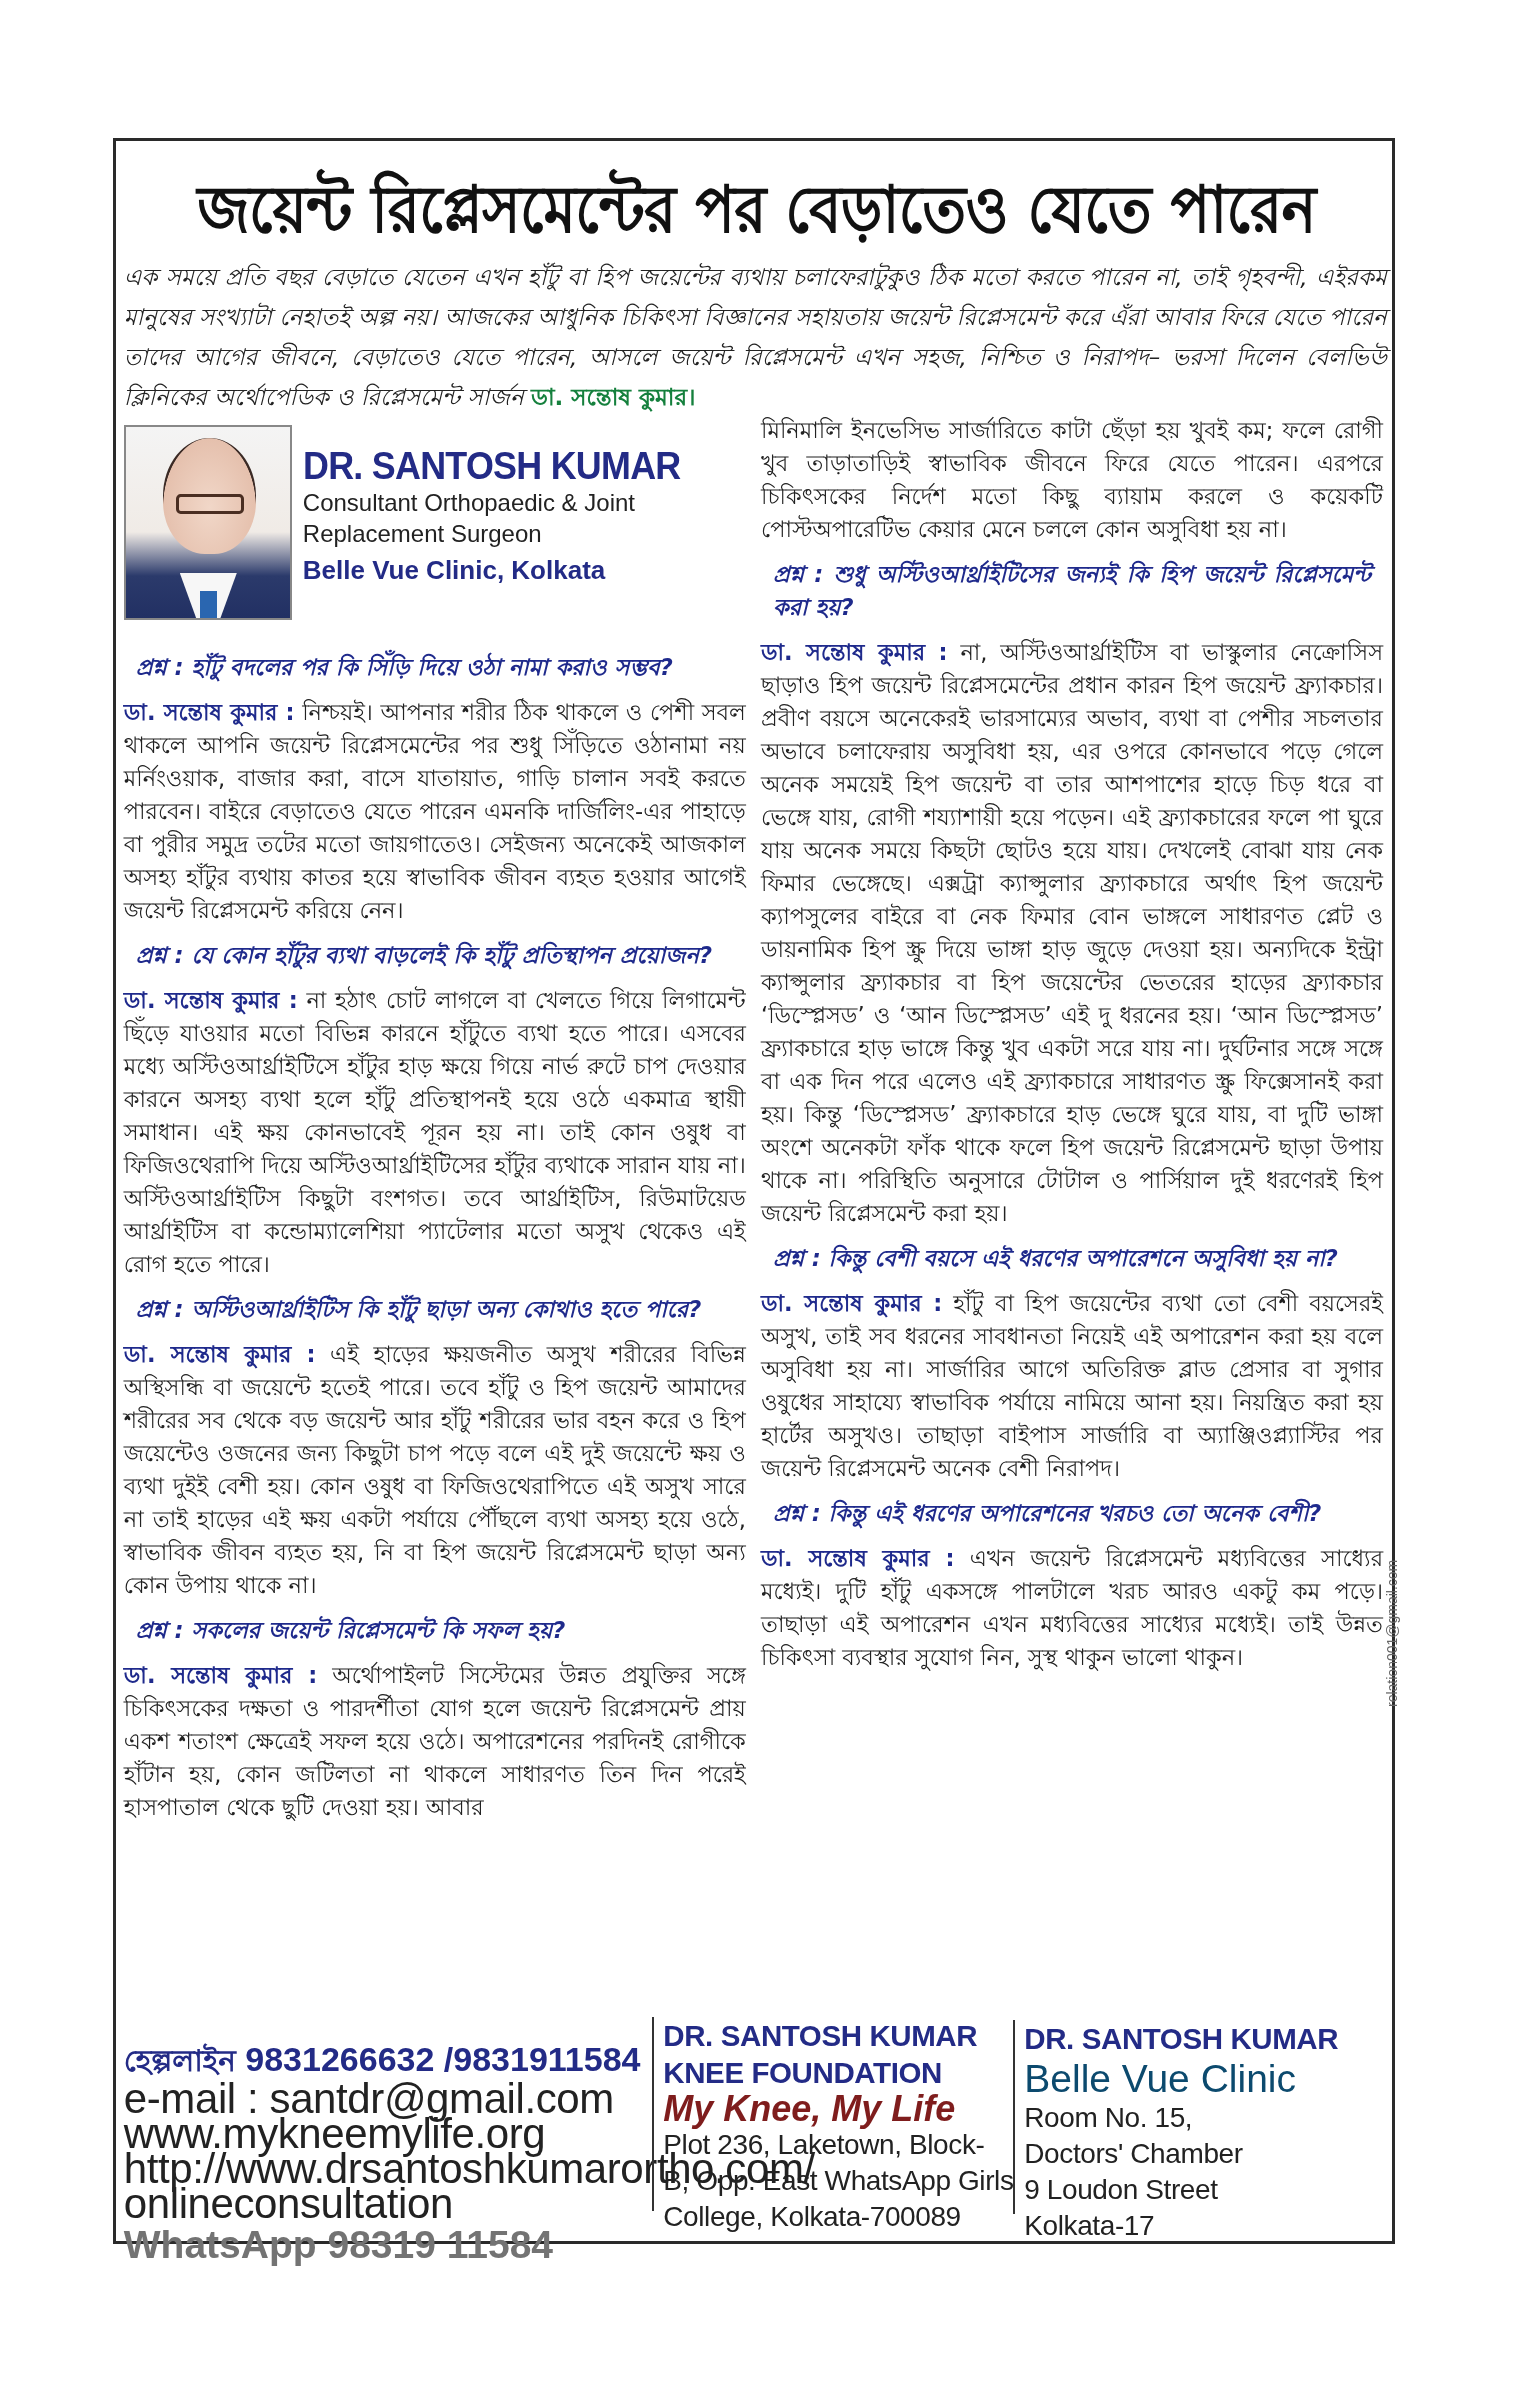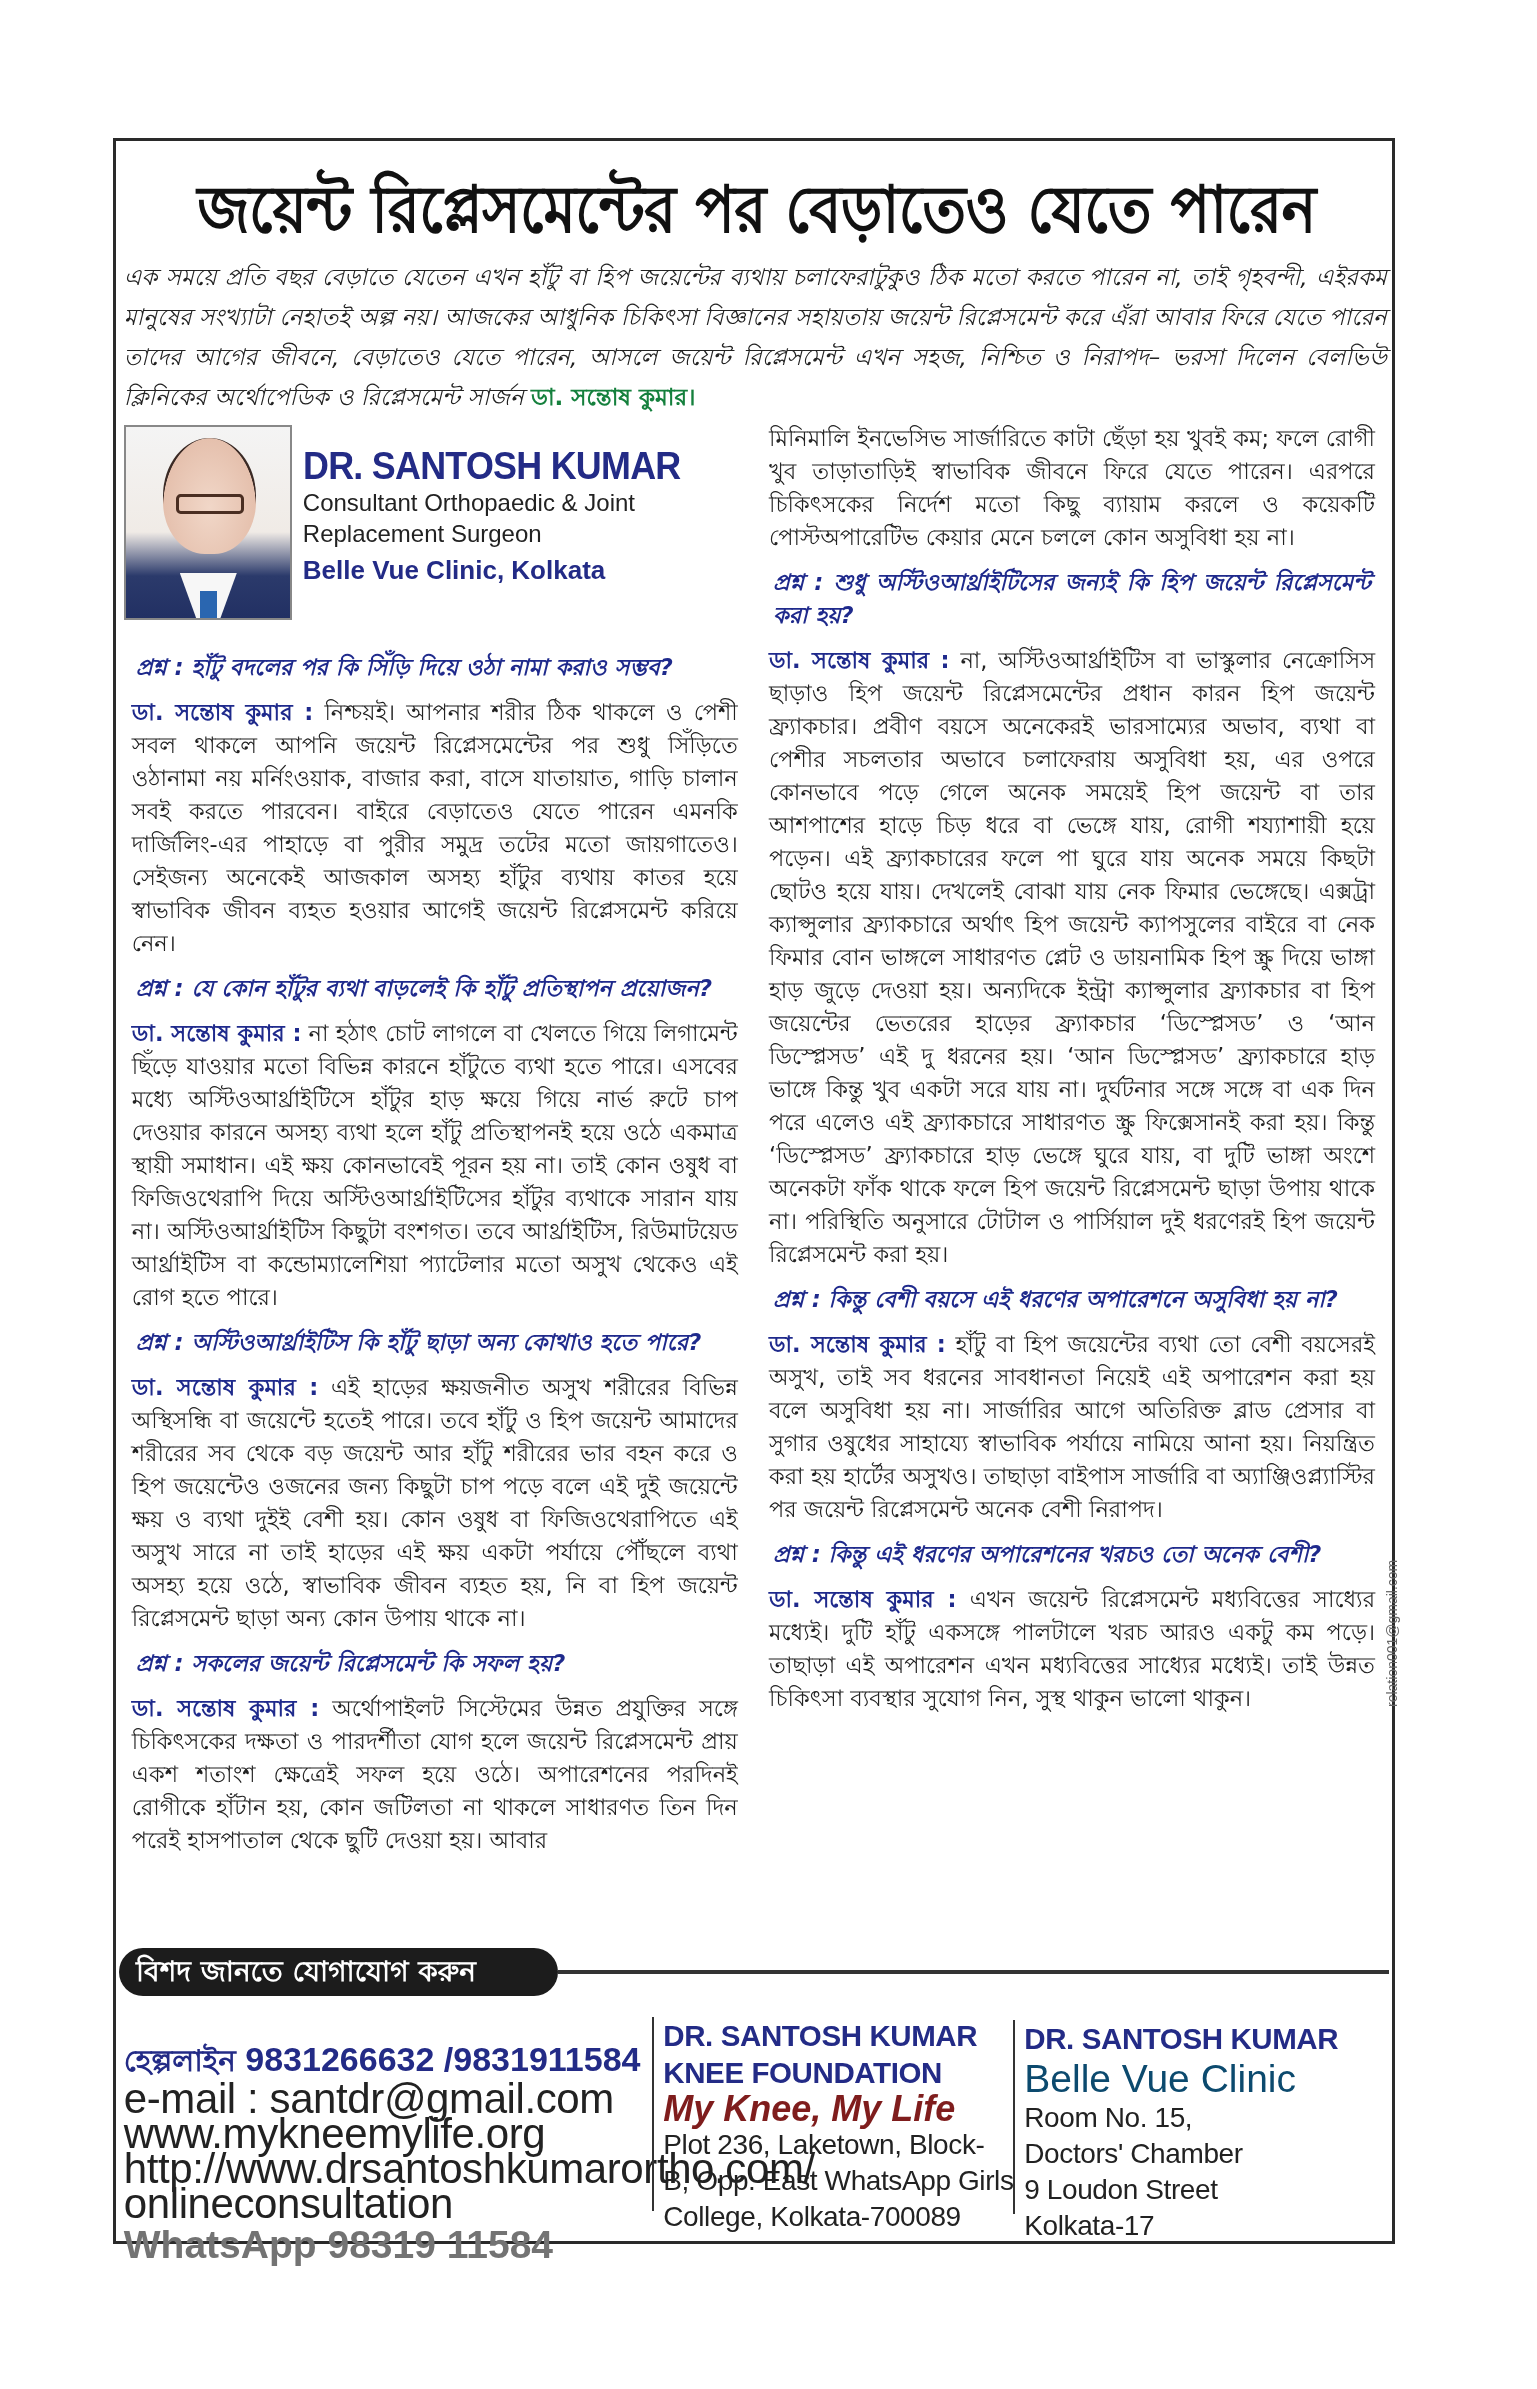--- a/index.html
+++ b/index.html
@@ -27,21 +27,21 @@
                     border: 3.9px solid #4a2e22; border-radius: 4.7px; box-sizing: border-box; }
   .photo .tie { position: absolute; left: 74px; top: 164px; width: 17px; height: 31px; background: #2a66b0; }
   .photo .collar { position: absolute; left: 54px; top: 146px; width: 57px; height: 47px; background: #f7f7f7;
                    clip-path: polygon(0 0, 100% 0, 70% 100%, 30% 100%); }
   .pinfo { padding-top: 22px; font-family: "Liberation Sans", sans-serif; }
   .pname { font-size: 39px; font-weight: bold; color: #232b86; line-height: 43px; letter-spacing: -0.8px;
            transform: scaleX(0.92); transform-origin: left; white-space: nowrap; }
   .ptitle { font-size: 24px; color: #222; line-height: 31px; }
   .pclinic { font-size: 26px; font-weight: bold; color: #232b86; line-height: 42px; }
   .q { color: #1f2a8c; font-style: italic; font-weight: bold; margin: 12px; }
-  .a { margin: 8px; }
+  .a { margin: 0; }
   .a .who { color: #1f2a8c; font-weight: bold; }
   .watermark { position: absolute; left: 1268px; top: 1566px; font-family: "Liberation Sans", sans-serif;
                font-size: 14px; color: #666; transform: rotate(-90deg); transform-origin: left top;
                white-space: nowrap; }
   .contact-bar { position: absolute; left: 3.1px; top: 1807px; width: 1271px; height: 48px; }
   .contact-pill { position: absolute; left: 0; top: 0; height: 48px; width: 439px; background: #1c1c1c;
                   border-radius: 25px; color: #fff; font-size: 28px; font-weight: bold; line-height: 48px;
                   padding-left: 17px; box-sizing: border-box; white-space: nowrap; }
   .contact-line { position: absolute; left: 439px; top: 22px; width: 831px; height: 3.9px; background: #333; }
   .foot { position: absolute; top: 1866px; font-family: "Liberation Sans", sans-serif; }
@@ -105,24 +105,20 @@
 
     <p class="q">প্রশ্ন : কিন্তু বেশী বয়সে এই ধরণের অপারেশনে অসুবিধা হয় না?</p>
     <p class="a"><span class="who">ডা. সন্তোষ কুমার :</span> <span>হাঁটু বা হিপ জয়েন্টের ব্যথা তো বেশী বয়সেরই অসুখ, তাই সব ধরনের সাবধানতা নিয়েই এই অপারেশন করা হয় বলে অসুবিধা হয় না। সার্জারির আগে অতিরিক্ত ব্লাড প্রেসার বা সুগার ওষুধের সাহায্যে স্বাভাবিক পর্যায়ে নামিয়ে আনা হয়। নিয়ন্ত্রিত করা হয় হার্টের অসুখও। তাছাড়া বাইপাস সার্জারি বা অ্যাঞ্জিওপ্ল্যাস্টির পর জয়েন্ট রিপ্লেসমেন্ট অনেক বেশী নিরাপদ।</span></p>
 
     <p class="q">প্রশ্ন : কিন্তু এই ধরণের অপারেশনের খরচও তো অনেক বেশী?</p>
     <p class="a"><span class="who">ডা. সন্তোষ কুমার :</span> <span>এখন জয়েন্ট রিপ্লেসমেন্ট মধ্যবিত্তের সাধ্যের মধ্যেই। দুটি হাঁটু একসঙ্গে পালটালে খরচ আরও একটু কম পড়ে। তাছাড়া এই অপারেশন এখন মধ্যবিত্তের সাধ্যের মধ্যেই। তাই উন্নত চিকিৎসা ব্যবস্থার সুযোগ নিন, সুস্থ থাকুন ভালো থাকুন।</span></p>
   </div>
 
   <div class="watermark">relation001@gmail.com</div>
 
-  <div class="contact-bar">
-    <div class="contact-pill">বিশদ জানতে যোগাযোগ করুন</div>
-    <div class="contact-line"></div>
-  </div>
 
   <div class="foot foot-left">
     <div class="helpline">
       <span class="hl-label">হেল্পলাইন</span>
       <span>9831266632 /9831911584</span>
     </div>
     <div class="fline">e-mail : santdr@gmail.com</div>
     <div class="fline">www.mykneemylife.org</div>
     <div class="fline">
       <div>http://www.drsantoshkumarortho.com/</div>

